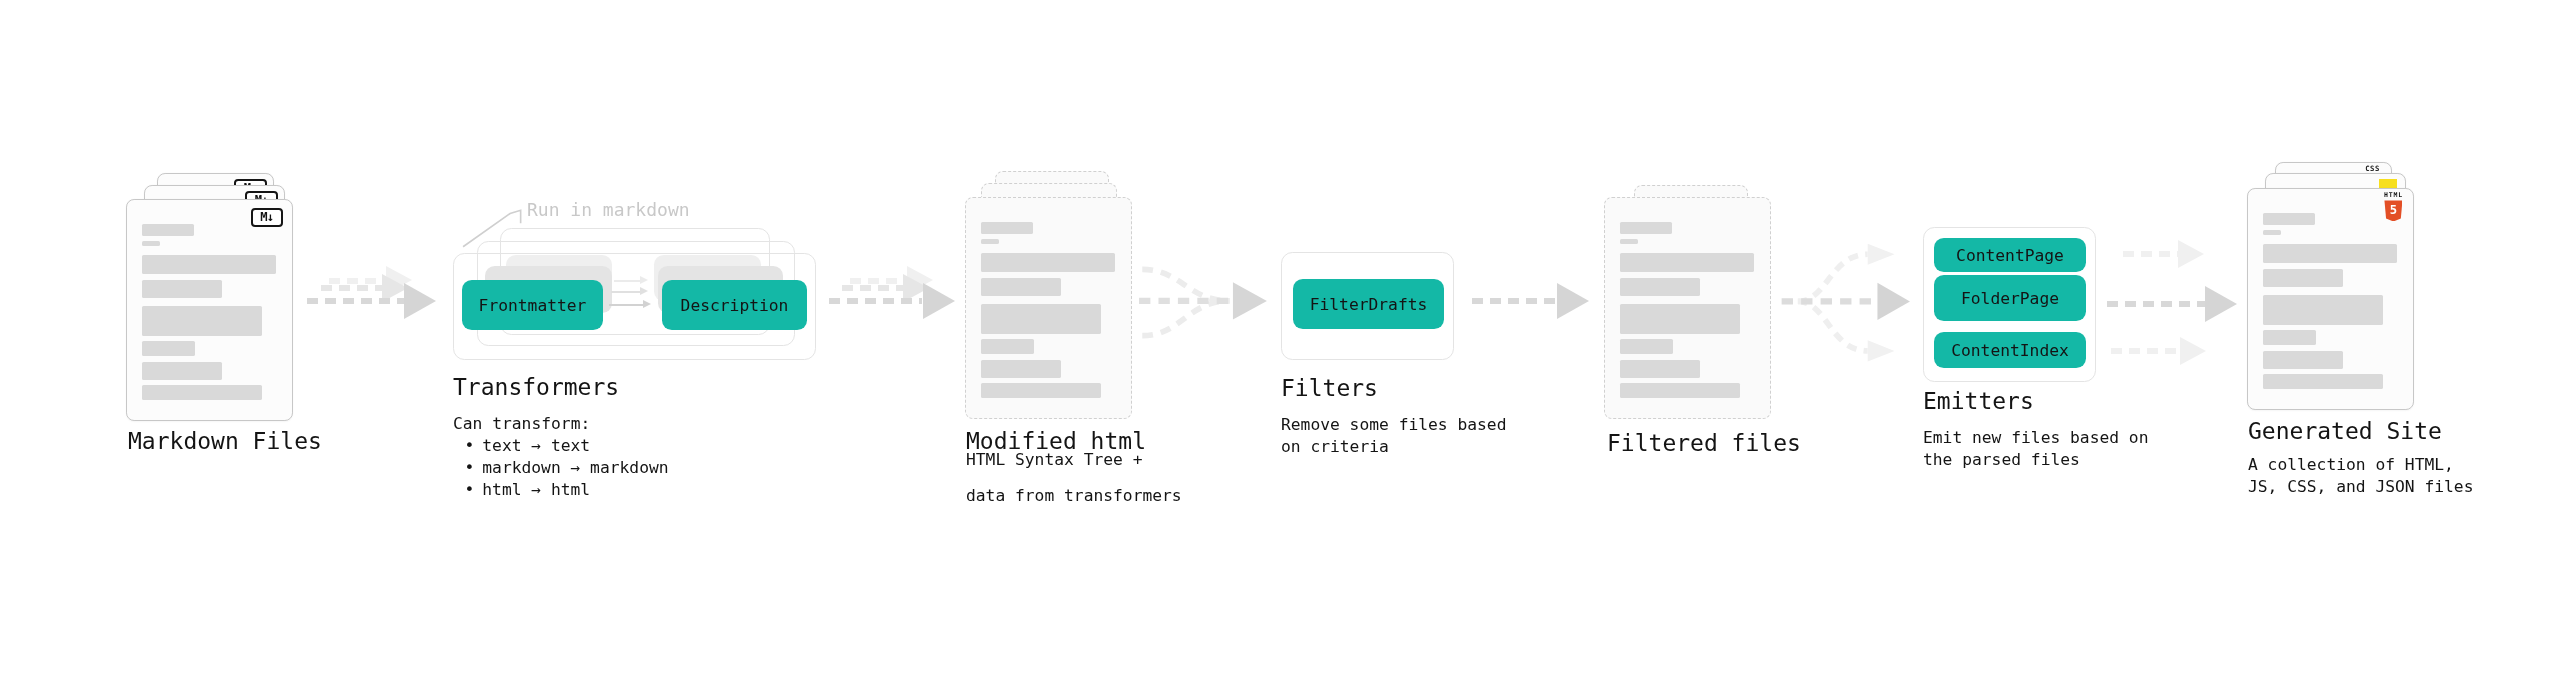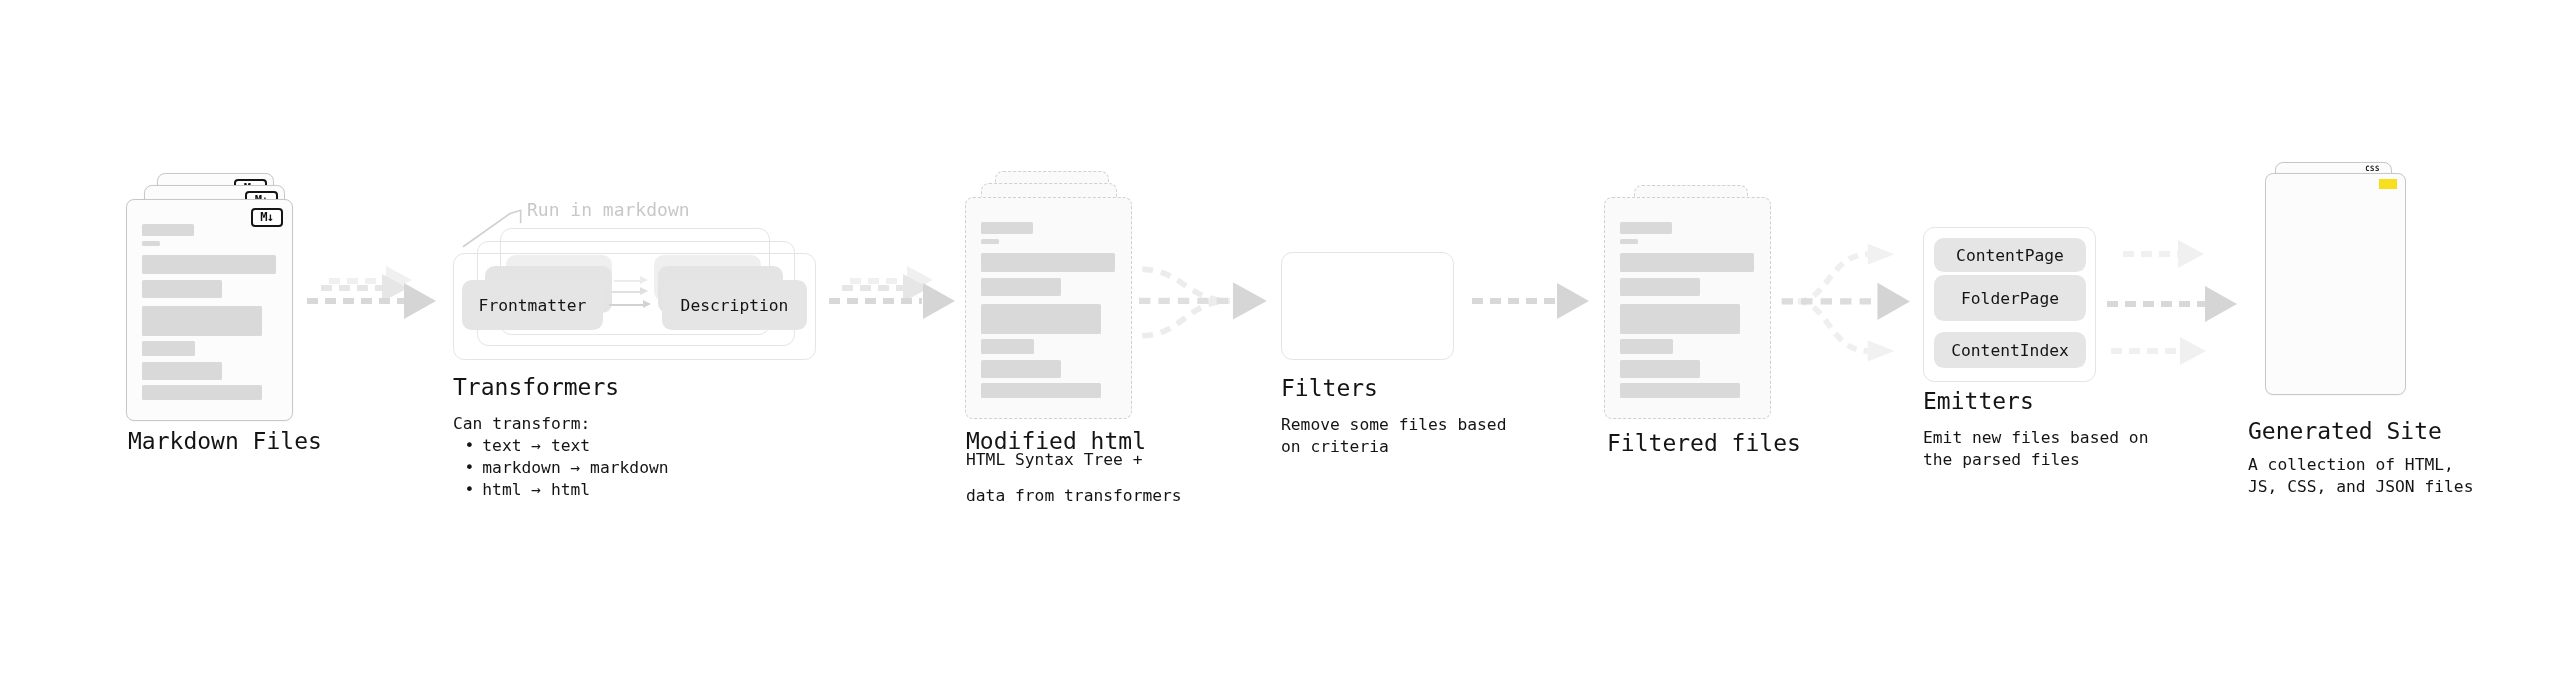--- a/index.html
+++ b/index.html
@@ -40,21 +40,21 @@
   
   .title { position:absolute; font-size:23px; line-height:26px; white-space:nowrap; }
   .desc  { position:absolute; font-size:16.3px; line-height:22px; white-space:nowrap; }
   .note  { position:absolute; font-size:18px; line-height:19.5px; color:#c8c8c8; white-space:nowrap; }
   .bullets { position:absolute; font-size:16.3px; line-height:22px; }
   .bullet-row { display:flex; gap:8.1px; padding-left:11.4px; white-space:nowrap; }
 
   
   .obox { position:absolute; box-sizing:border-box; border:1.6px solid #e4e4e4; border-radius:11.4px; background:transparent; }
   .obox.filled { background:#ffffff; }
-  .pill { position:absolute; background:#e5e5e5; border-radius:9.8px; display:flex;
+  .pill { position:absolute; background:#14b8a6; border-radius:9.8px; display:flex;
           align-items:center; justify-content:center; font-size:16.3px; white-space:nowrap; }
   .pill.g2 { background:#e4e4e4; } .pill.g3 { background:#efefef; }
 
   
   .arrowbox { position:absolute; }
   .dash { position:absolute; height:5.7px; }
   .dash-d { background:repeating-linear-gradient(90deg,#d8d8d8 0 10.6px,transparent 10.6px 18px); }
   .dash-m { background:repeating-linear-gradient(90deg,#e6e6e6 0 10.6px,transparent 10.6px 18px); }
   .dash-l { background:repeating-linear-gradient(90deg,#f0f0f0 0 10.6px,transparent 10.6px 18px); }
   .head { position:absolute; width:0; height:0; }
@@ -169,20 +169,21 @@
   <div class="desc" style="left:966px;top:485px">data from transformers</div>
 
   <svg class="abs" style="left:1134px;top:258px" width="142" height="89" viewBox="0 0 175 110">
     <path d="M10,14 C58,14 66,53 118,53" fill="none" stroke="#ececec" stroke-width="7" stroke-dasharray="13 10"></path>
     <path d="M10,96 C58,96 66,53 118,53" fill="none" stroke="#ececec" stroke-width="7" stroke-dasharray="13 10"></path>
     <path d="M6,53 L122,53" fill="none" stroke="#dfdfdf" stroke-width="8" stroke-dasharray="14 10"></path>
     <polygon points="122,30 164,53 122,76" fill="#d6d6d6"></polygon>
   </svg>
 
   <div class="obox filled" style="left:1281px;top:252px;width:173px;height:108px"></div>
+  <div class="pill" style="left:1293px;top:279px;width:151px;height:50px">FilterDrafts</div>
   <div class="title" style="left:1281px;top:375px">Filters</div>
   <div class="desc" style="left:1281px;top:414px">Remove some files based</div>
   <div class="desc" style="left:1281px;top:436px">on criteria</div>
 
   <div class="arrowbox" style="left:1472px;top:283px;width:122px;height:41px">
     <div class="dash dash-d" style="left:0;top:15.4px;width:85px"></div>
     <div class="head head-d" style="left:85px;top:0"></div>
   </div>
 
   <div class="stack" style="left:1604px;top:160px;width:167px;height:260px">
@@ -233,19 +234,33 @@
   <div class="stack" style="left:2247px;top:151px;width:167px;height:260px">
     <div class="card" style="left:28.4px;top:10.6px;width:117px">
       <div class="css-badge">
         <div>CSS</div>
         <div class="css-underline"></div>
       </div>
     </div>
     <div class="card" style="left:18px;top:22px;width:141px">
       <div class="js-badge"></div>
     </div>
+    <div class="card" style="left:0;top:37px;width:167px">
+      <div class="html5">
+        <div class="lbl">HTML</div>
+        <div class="shield">5</div>
+      </div>
+      <div class="db b1"></div>
+      <div class="db b2"></div>
+      <div class="db b3"></div>
+      <div class="db b4"></div>
+      <div class="db b5"></div>
+      <div class="db b6"></div>
+      <div class="db b7"></div>
+      <div class="db b8"></div>
+    </div>
   </div>
   <div class="title" style="left:2248px;top:418px">Generated Site</div>
   <div class="desc" style="left:2248px;top:454px">A collection of HTML,</div>
   <div class="desc" style="left:2248px;top:476px">JS, CSS, and JSON files</div>
 
 </div>
 
 
 </body></html>

